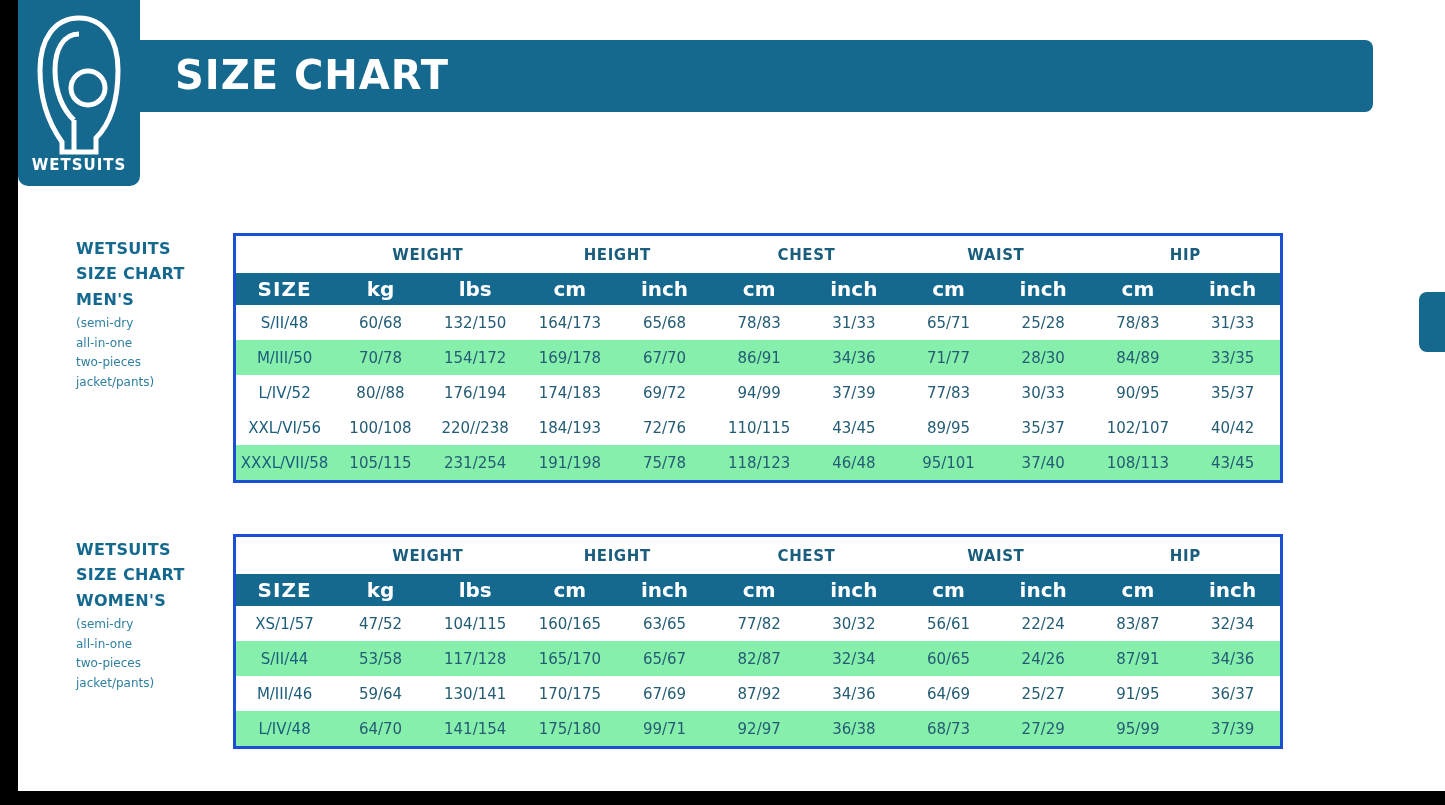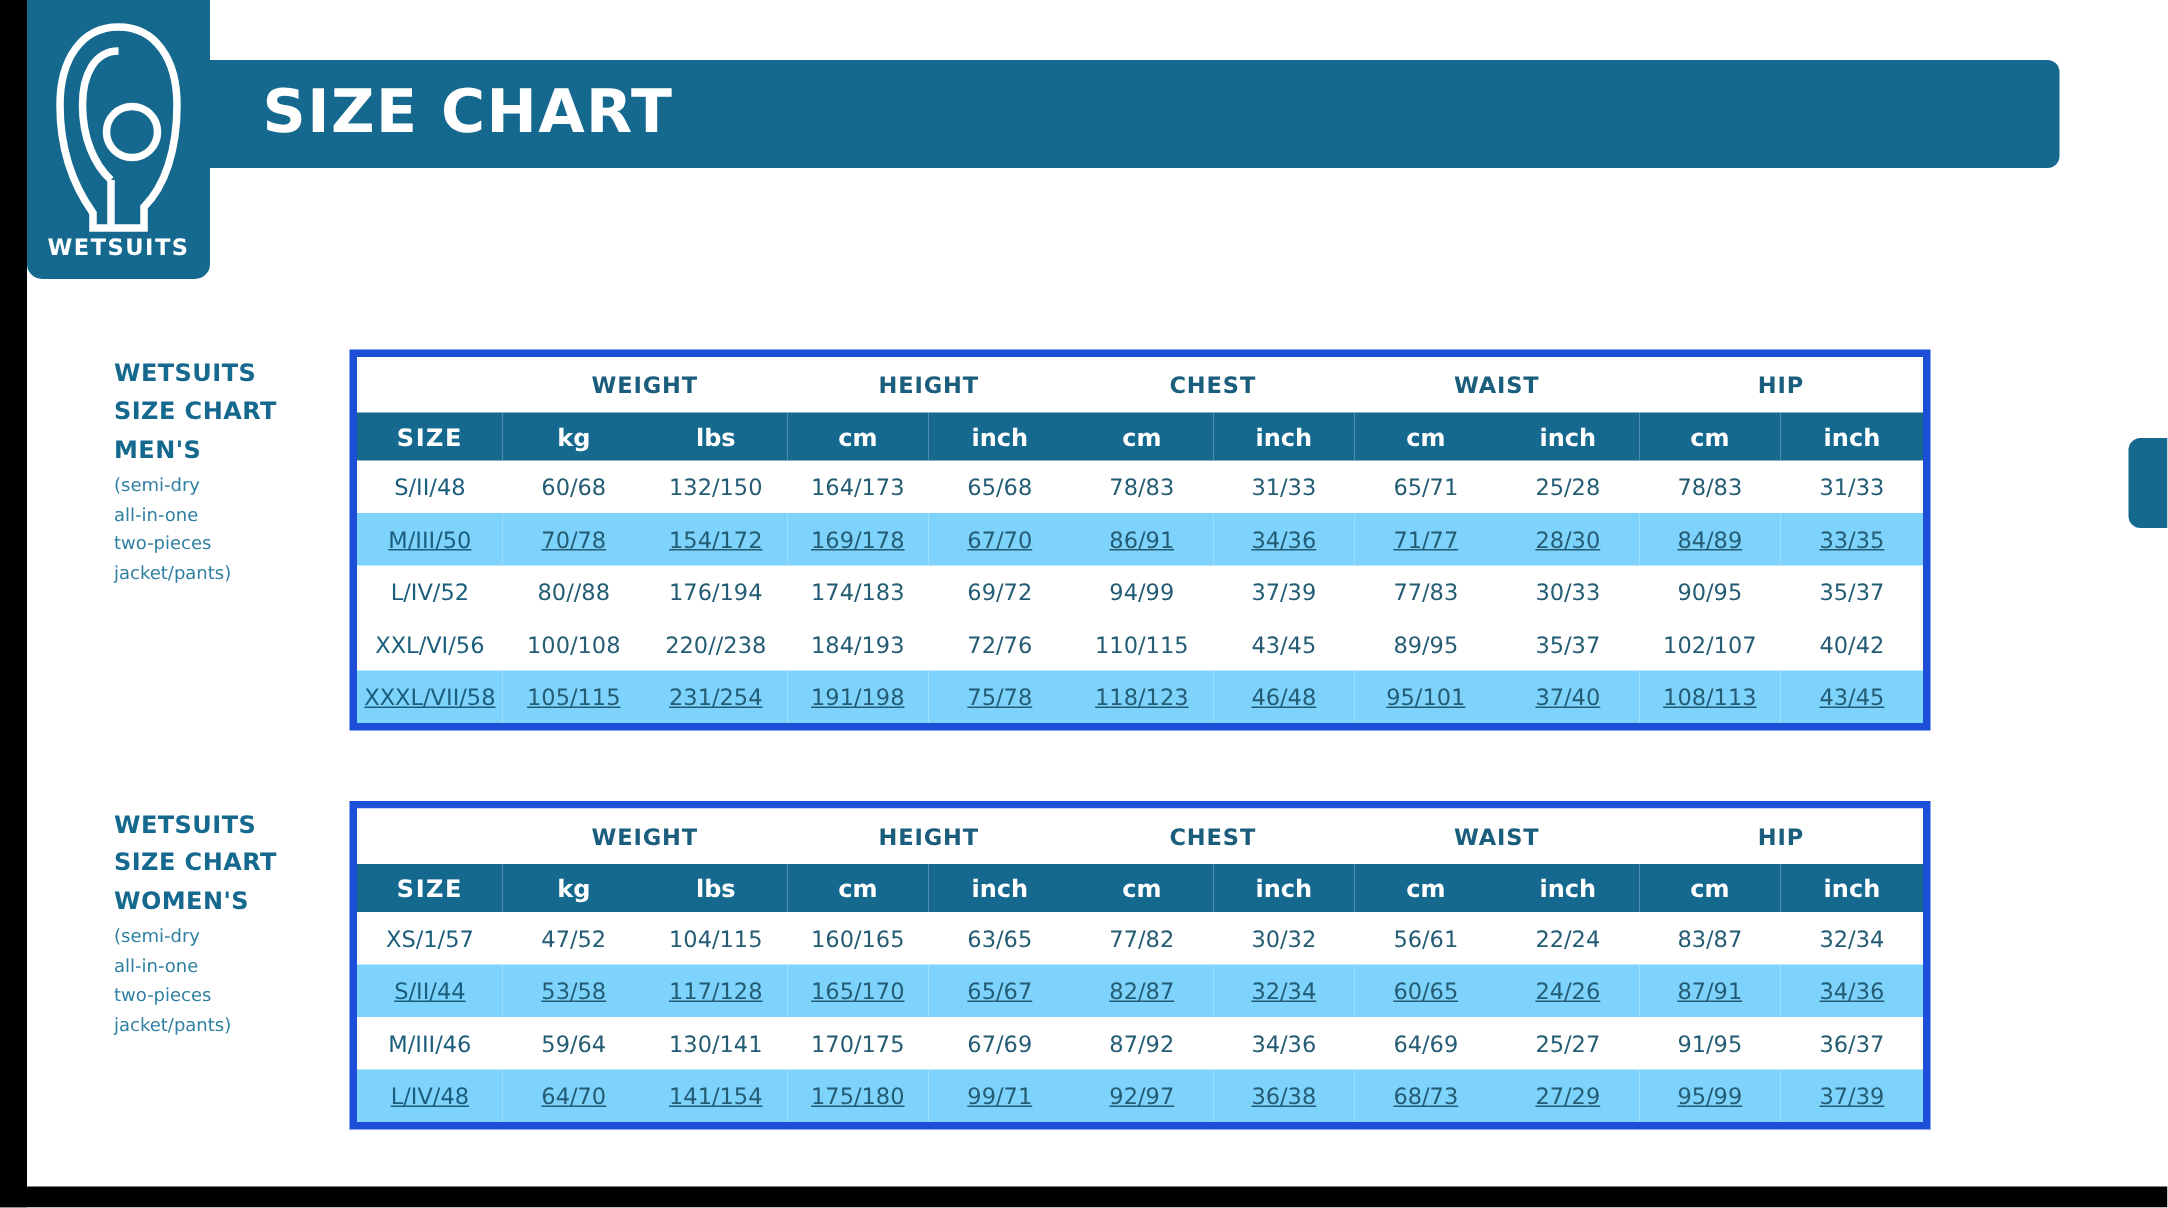--- a/index.html
+++ b/index.html
@@ -96,21 +96,21 @@
     font-size: 12px;
     line-height: 1.65;
     color: #2e7fa0;
   }
   #caption-men { left: 76px; top: 236px; }
   #caption-women { left: 76px; top: 537px; }
 
   
   .table-wrap {
     position: absolute;
-    border: 5px solid #1d4ed8;
+    border: 3px solid #1d4ed8;
     background: #ffffff;
   }
   #table-men { left: 233px; top: 233px; width: 1044px; }
   #table-women { left: 233px; top: 534px; width: 1044px; }
 
   table {
     border-collapse: collapse;
     width: 100%;
     table-layout: fixed;
   }
@@ -126,31 +126,31 @@
     letter-spacing: 0.6px;
     color: #1b5d7c;
     background: #ffffff;
     border-bottom: none;
   }
   
   tr.unit-row th {
     height: 30px;
     background: #15698f;
     color: #ffffff;
-    font-size: 16px;
+    font-size: 20px;
     font-weight: bold;
   }
   tr.unit-row th.size-col { letter-spacing: 1px; }
 
   tbody td {
     height: 33px;
     font-size: 15px;
     color: #245c74;
   }
-  tbody tr.alt td { background: #7dd3fc; text-decoration: underline; }
+  tbody tr.alt td { background: #86efac; }
   tbody td.size-col { color: #1b5d7c; margin-left: 28px; }
 
   .col-size { width: 9.3%; }
   .col-d { width: 9.06%; }
 </style>
 </head>
 <body>
 
 <div class="bar-left"></div>
 <div class="bar-bottom"></div>

